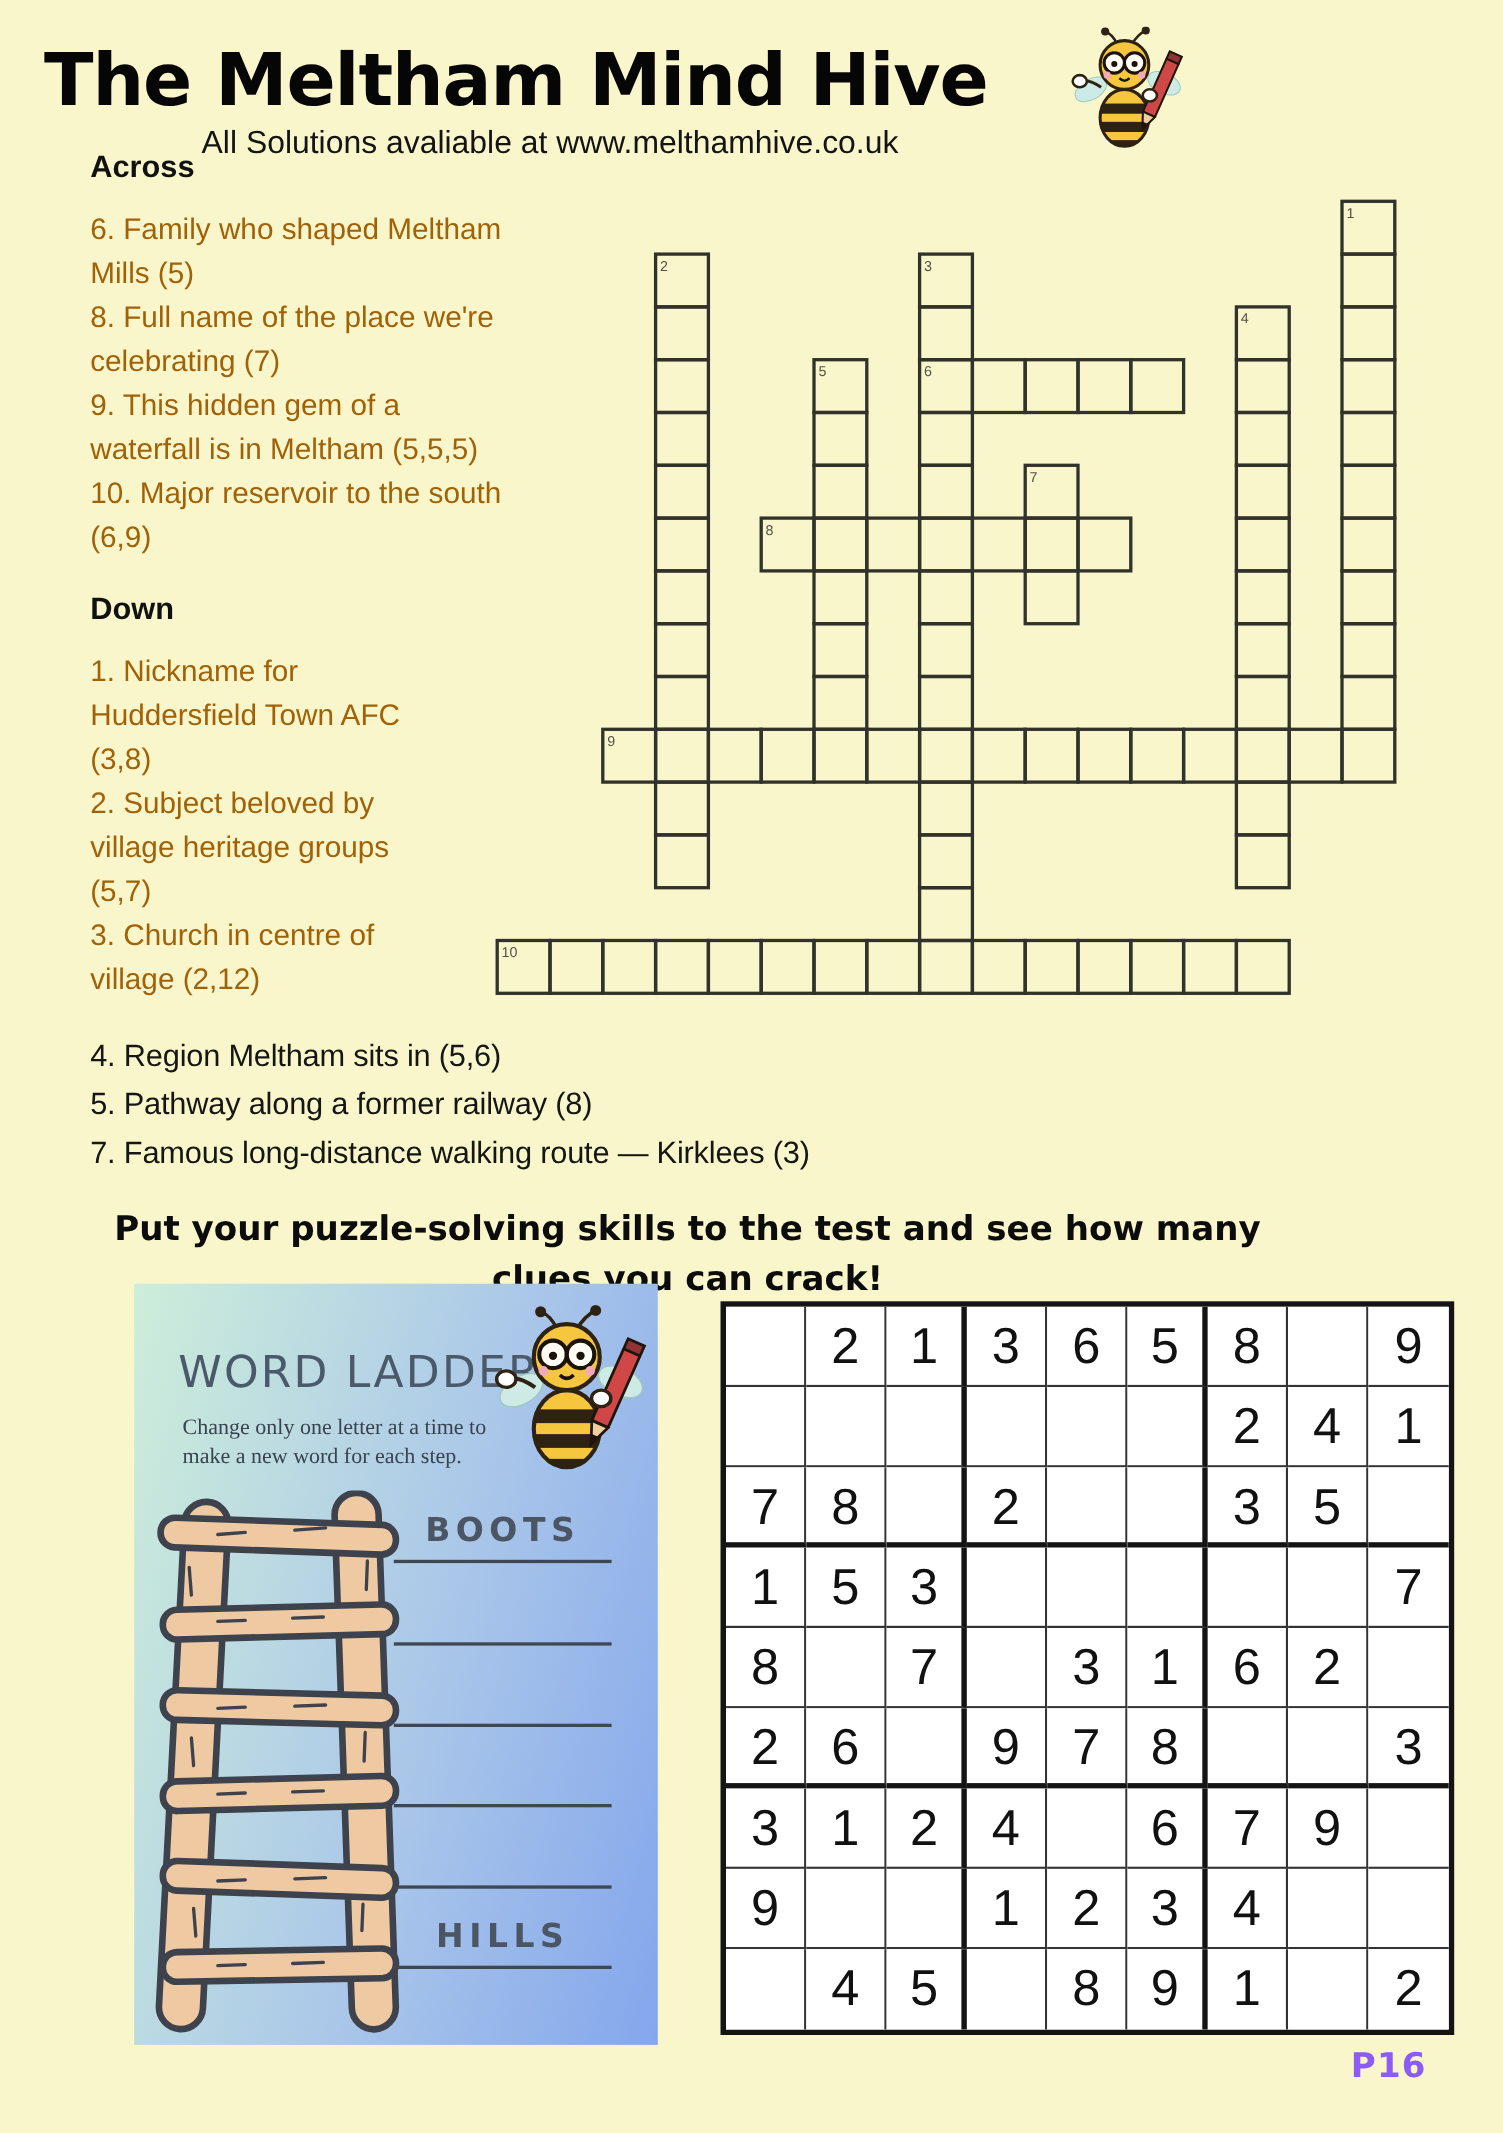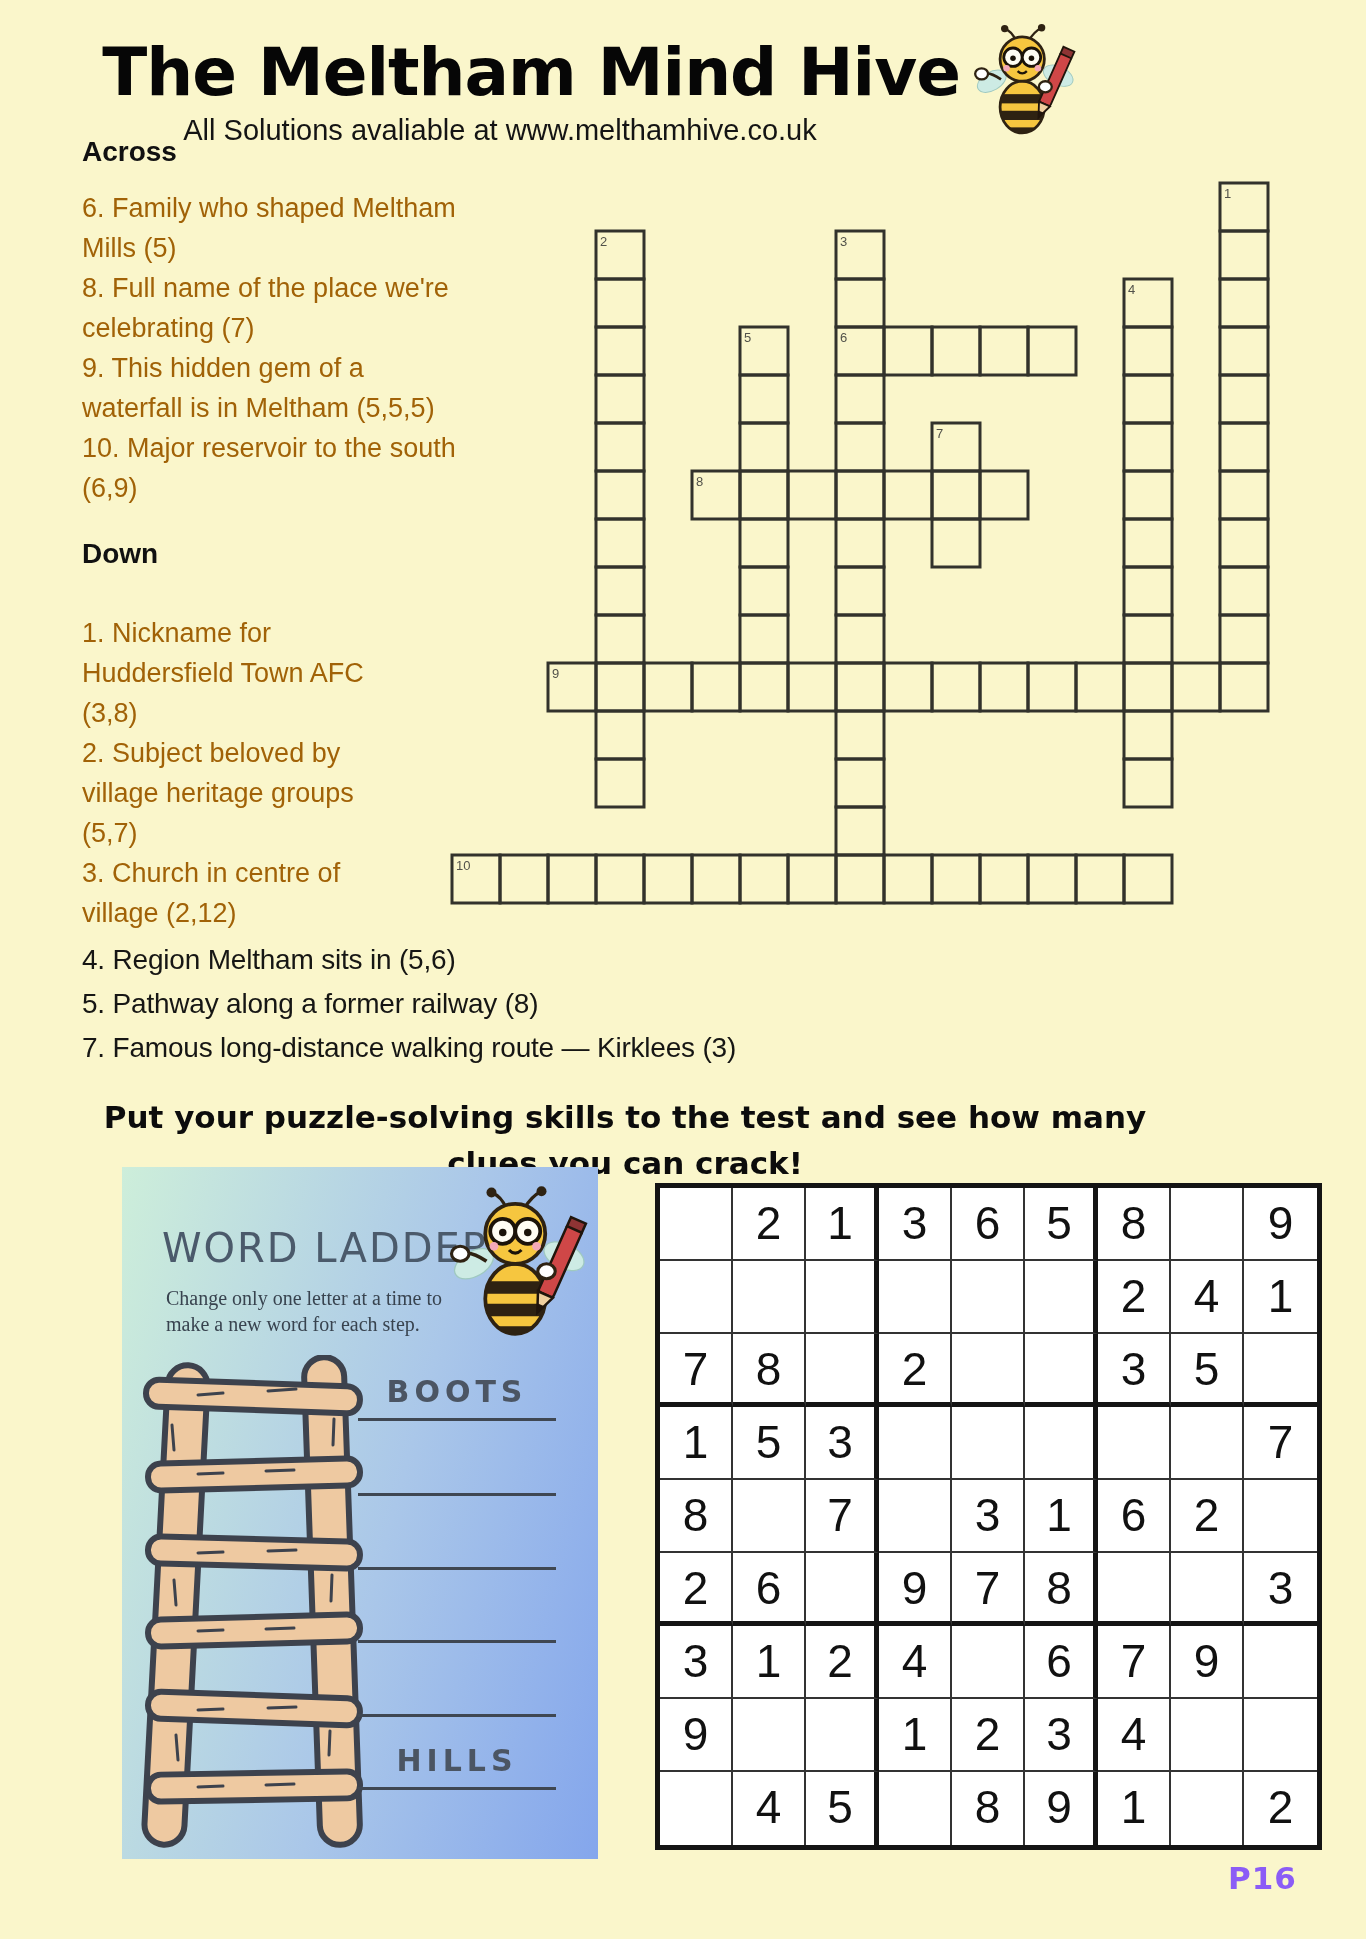--- a/index.html
+++ b/index.html
@@ -4,37 +4,37 @@
 <style>
   html,body{margin:0;padding:0;}
   body{
     width:1366px;height:1939px;position:relative;overflow:hidden;
     background:#FAF6CB;
     font-family:"Liberation Sans",sans-serif;color:#1d1d1b;
   }
   .abs{position:absolute;}
   
   #page-title{
-    left:40px;top:34px;width:920px;text-align:right;
+    left:40px;top:34px;width:920px;text-align:left;
     font-family:"DejaVu Sans",sans-serif;font-weight:700;
     font-size:66px;letter-spacing:-1px;color:#060606;white-space:nowrap;
   }
   #page-subtitle{
     left:40px;top:114px;width:920px;text-align:center;
     font-size:29px;color:#141414;
   }
   #title-bee{left:945px;top:24px;width:160px;height:120px;}
   #title-bee svg,#ladder-bee svg{width:100%;height:100%;}
   
   .section-heading{font-size:28px;font-weight:700;color:#111;}
   #across-heading{left:82px;top:136px;text-align:right;}
   #down-heading{left:82px;top:538px;}
   .clue{white-space:pre-line;font-size:27px;line-height:40px;color:#a16207;}
   #across-clues{left:82px;top:188px;width:460px;}
-  #down-clues{left:82px;top:613px;width:380px;}
+  #down-clues{left:82px;top:590px;width:380px;}
   #more-clues{left:82px;top:938px;width:900px;}
   .more-clue{font-size:28px;line-height:44px;letter-spacing:-0.2px;color:#161614;}
   
   #crossword-svg{left:449px;top:180px;}
   #crossword-svg rect{fill:none;stroke:#32322c;stroke-width:3px;}
   #crossword-svg text{font-family:"Liberation Sans",sans-serif;font-size:13px;fill:#52524a;}
   
   #challenge-text{
     left:80px;top:1060px;width:1090px;text-align:center;white-space:pre-line;
     font-family:"DejaVu Sans",sans-serif;font-weight:700;font-size:31px;line-height:46px;color:#0c0c0c;margin-top:34px;

